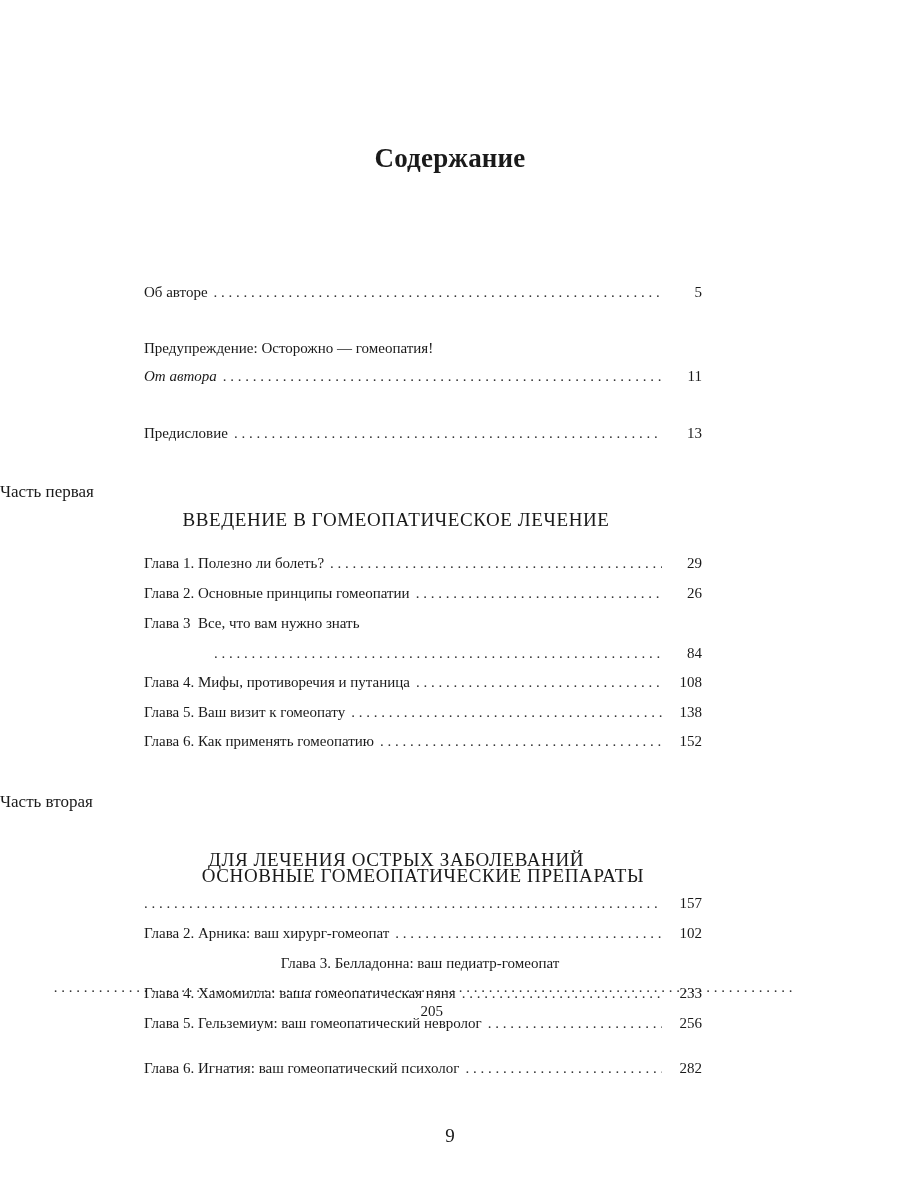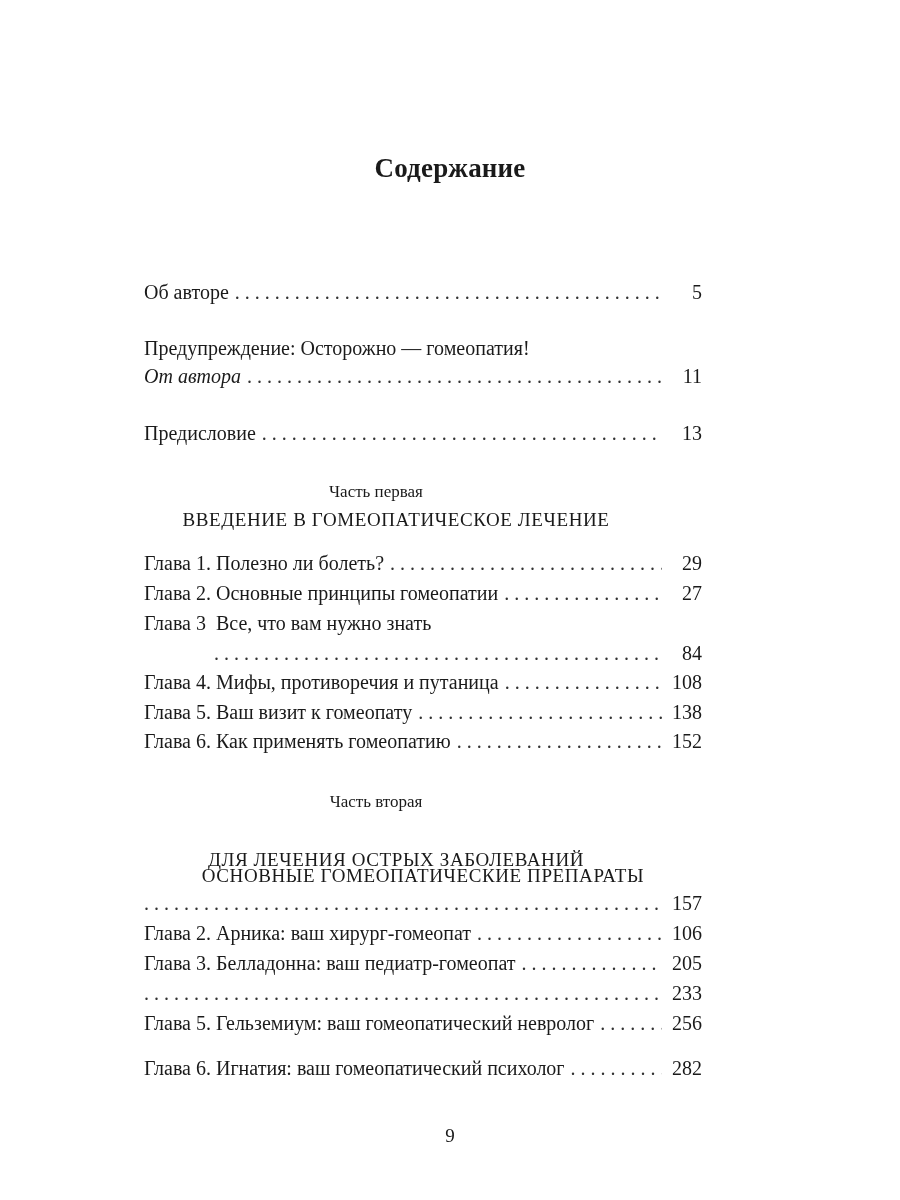--- a/index.html
+++ b/index.html
@@ -10,41 +10,41 @@
     body {
       width: 900px;
       height: 1200px;
       position: relative;
       overflow: hidden;
       font-family: "Liberation Serif", "DejaVu Serif", serif;
       color: #1a1a1a;
     }
     .page-title {
       position: absolute;
-      top: 153px;
+      top: 143px;
       left: 0;
       width: 900px;
       text-align: center;
       font-size: 27px;
       font-weight: bold;
       letter-spacing: 0.2px;
     }
     .toc {
       position: absolute;
       left: 144px;
       width: 558px;
       top: 0;
     }
     .entry {
       position: absolute;
       left: 0;
       width: 558px;
       display: flex;
       align-items: center;
-      font-size: 20px;
+      font-size: 15px;
       line-height: 24px;
       white-space: nowrap;
     }
     .entry .label {
       flex: 0 0 auto;
       padding-right: 6px;
     }
     .entry .label.italic { font-style: italic; }
     .entry .dots {
       flex: 1 1 auto;
@@ -62,21 +62,20 @@
       min-width: 32px;
       text-align: right;
       padding-left: 8px;
     }
     .entry.plain { display: block; }
     .entry.indent { left: 70px; width: 488px; }
     .part-label {
       position: absolute;
       left: 0;
       width: 752px;
-      text-align: center;
       font-size: 17px;
       line-height: 22px;
     }
     .part-title {
       position: absolute;
       left: 0;
       width: 792px;
       text-align: center;
       font-size: 19px;
       line-height: 30px;
@@ -120,21 +119,21 @@
   </div>
 
   <div class="entry" style="top:551px;">
     <span class="label">Глава 1. Полезно ли болеть?</span>
     <span class="dots"></span>
     <span class="page">29</span>
   </div>
   <div class="entry" style="top:581px;">
     <span class="label">Глава 2. Основные принципы гомеопатии</span>
     <span class="dots"></span>
-    <span class="page">27</span>
+    <span class="page">26</span>
   </div>
   <div class="entry plain" style="top:611px;">
     <span style="white-space:pre;margin-top:12px;">Глава 3  Все, что вам нужно знать</span>
   </div>
   <div class="entry indent" style="top:641px;">
     <span class="dots"></span>
     <span class="page">84</span>
   </div>
   <div class="entry" style="top:670px;">
     <span class="label">Глава 4. Мифы, противоречия и путаница</span>
@@ -152,28 +151,29 @@
     <span class="page">152</span>
   </div>
 
   <div class="entry" style="top:891px;">
     <span class="dots"></span>
     <span class="page">157</span>
   </div>
   <div class="entry" style="top:921px;">
     <span class="label">Глава 2. Арника: ваш хирург-гомеопат</span>
     <span class="dots"></span>
-    <span class="page">106</span>
+    <span class="page">102</span>
   </div>
-  <div class="entry" style="top:951px;">
+  <div class="entry" style="top:951px;flex-direction:column;">
     <span class="label">Глава 3. Белладонна: ваш педиатр-гомеопат</span>
     <span class="dots"></span>
     <span class="page">205</span>
   </div>
   <div class="entry" style="top:981px;">
+    <span class="label">Глава 4. Хамомилла: ваша гомеопатическая няня</span>
     <span class="dots"></span>
     <span class="page">233</span>
   </div>
   <div class="entry" style="top:1011px;">
     <span class="label">Глава 5. Гельземиум: ваш гомеопатический невролог</span>
     <span class="dots"></span>
     <span class="page">256</span>
   </div>
   <div class="entry" style="top:1040px;margin-top:16px;">
     <span class="label">Глава 6. Игнатия: ваш гомеопатический психолог</span>

